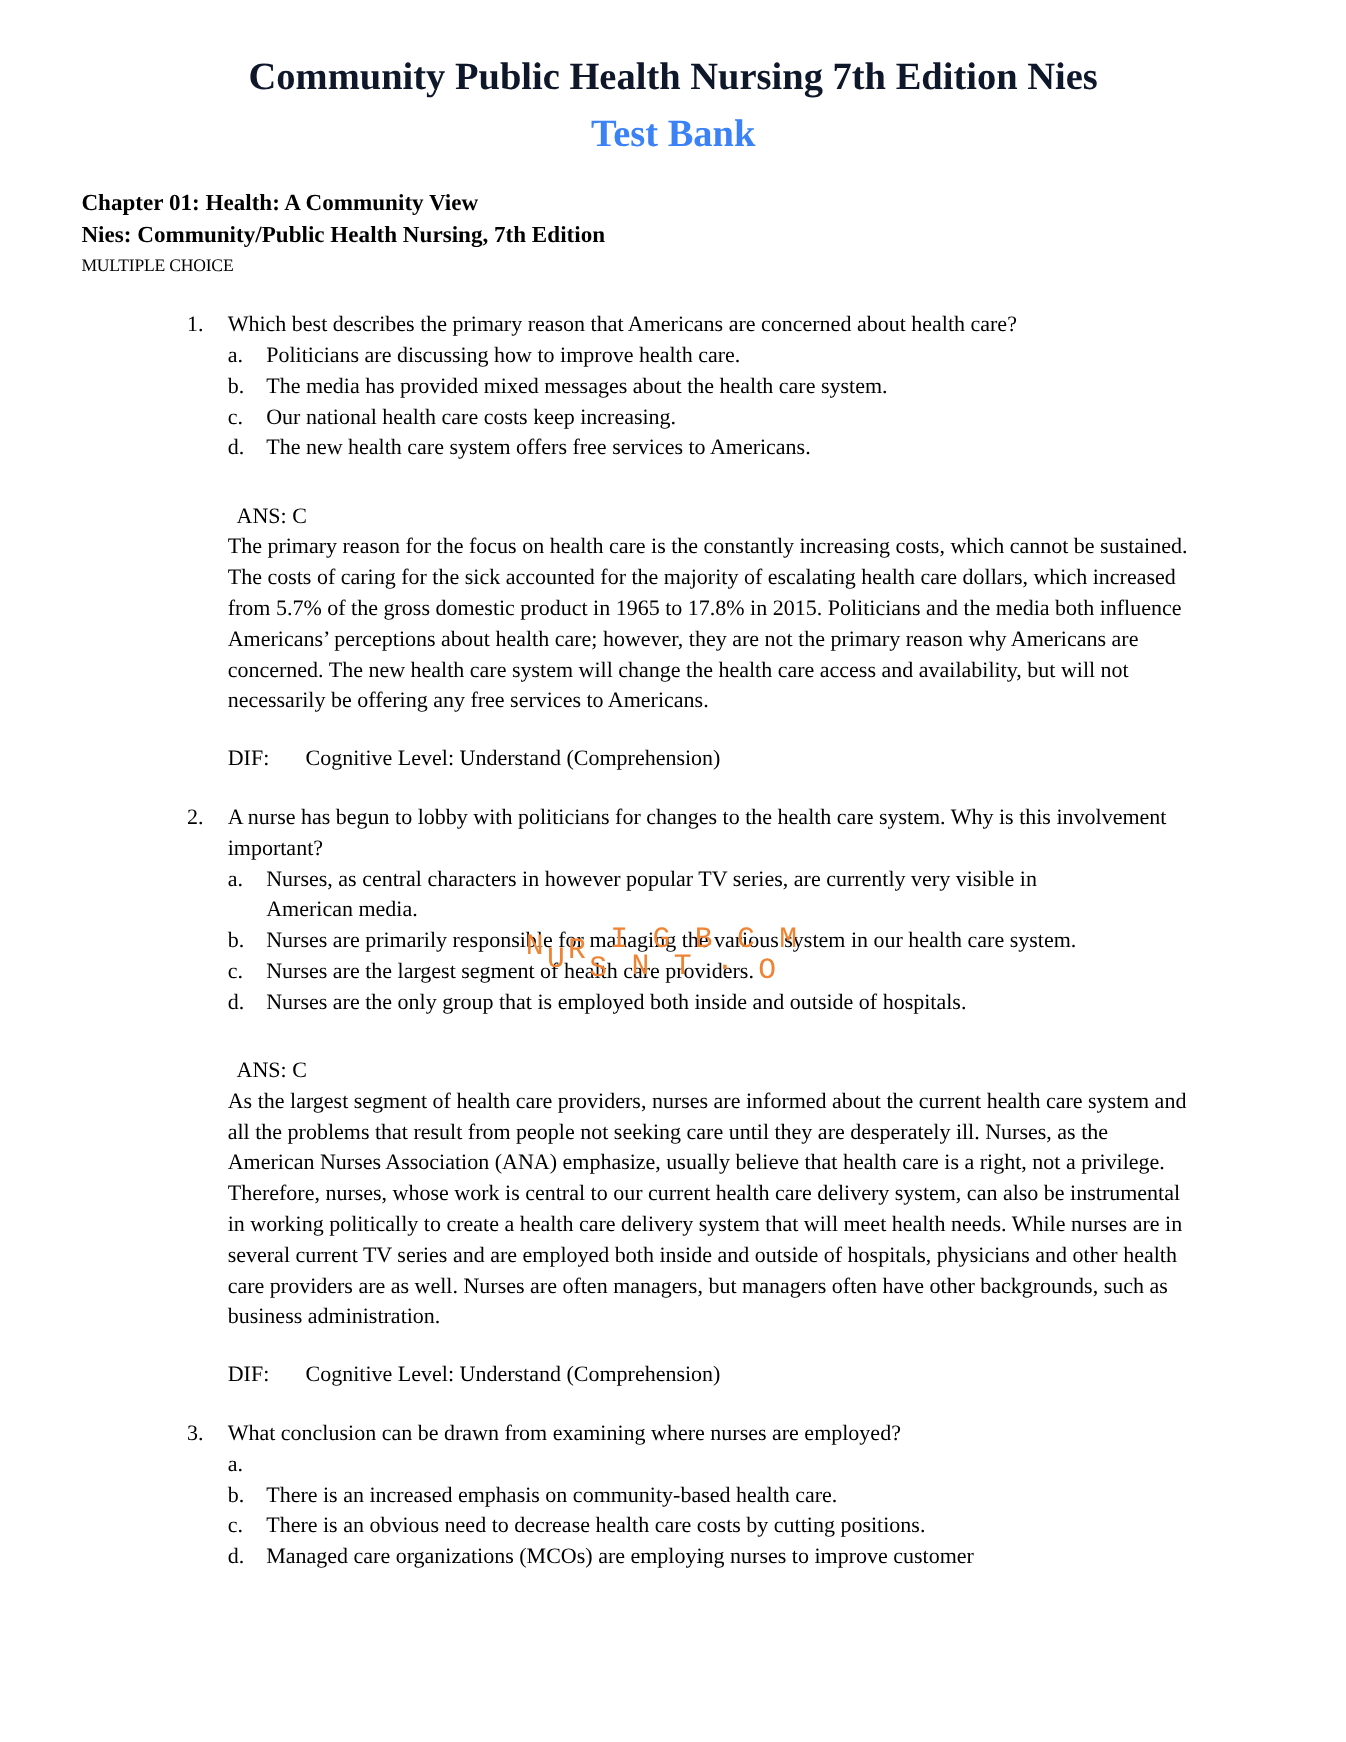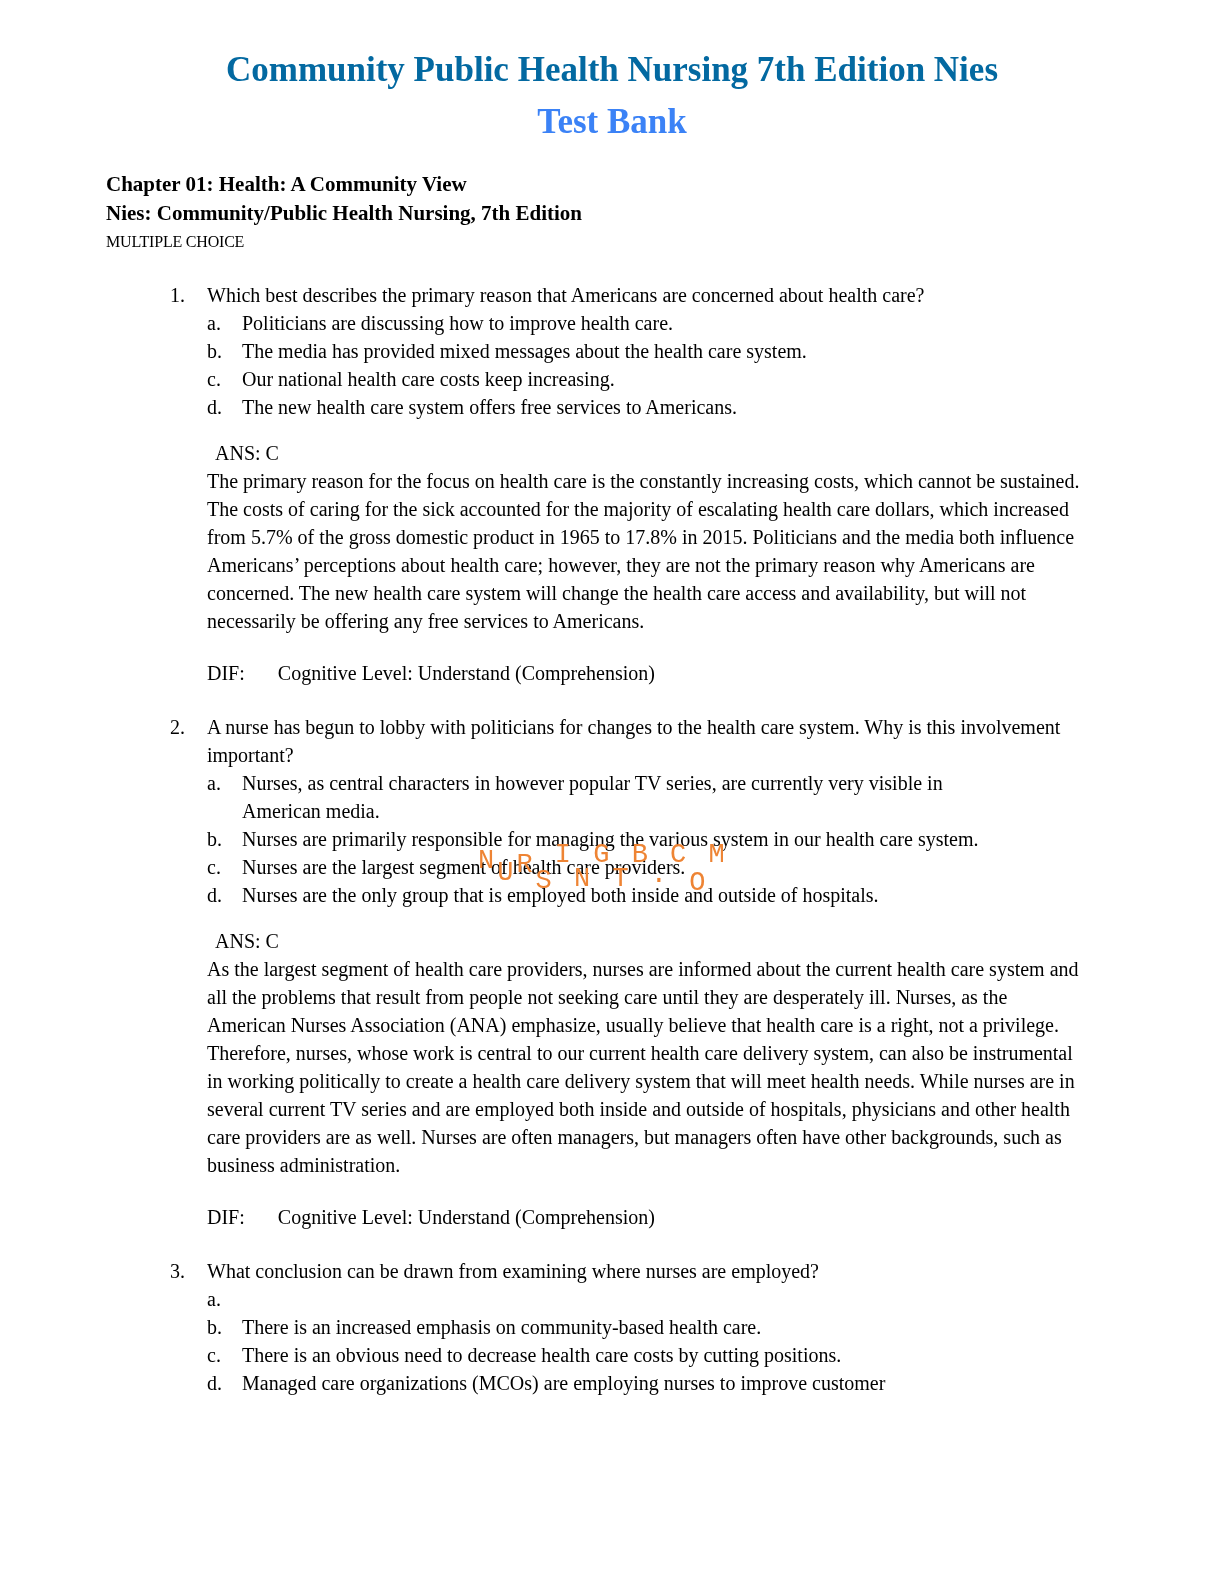--- a/index.html
+++ b/index.html
@@ -16,41 +16,41 @@
     color:#000000;
     overflow:hidden;
   }
   .header { padding-top:44px; text-align:center; }
   .title-line {
     font-size:35px;
     line-height:52px;
     font-weight:bold;
     color:#e06a10;
   }
-  .meta { margin:22px 0 0 106px; text-align:left; }
+  .meta { margin:22px 0 0 74px; text-align:left; }
   .meta-chapter, .meta-book {
     font-size:21px;
     line-height:29px;
     font-weight:bold;
   }
   .meta-section {
     font-size:16px;
     line-height:27px;
     font-weight:normal;
     letter-spacing:-0.2px;
   }
   .questions { margin-left:170px; }
   .question { margin-top:26px; display:flex; }
   .q-num { width:37px; flex:0 0 37px; }
   .q-content { width:885px; }
   .q-text { width:885px; }
   .option { display:flex; }
   .opt-letter { width:35px; flex:0 0 35px; }
   .opt-text { max-width:760px; }
-  .ans-line { margin-top:18px; padding-left:8px; }
+  .ans-line { margin-top:34px; padding-left:8px; }
   .rationale { width:880px; }
   .dif-line { margin-top:24px; }
   .dif-text { margin-left:28px; }
   .watermark {
     position:absolute;
     left:478px;
     top:810px;
     font-family:"Liberation Mono", monospace;
     font-size:27px;
     line-height:27px;
@@ -60,21 +60,21 @@
     margin-top:32px;
   }
   .watermark span { display:inline-block; }
 </style>
 </head>
 <body>
 
 <div class="page">
 
   <div class="header">
-    <div class="title-line" style="color: #0369a1;">Community Public Health Nursing 7th Edition Nies</div>
+    <div class="title-line" style="color: #0f172a;">Community Public Health Nursing 7th Edition Nies</div>
     <div class="title-line" style="color: #3b82f6;">Test Bank</div>
   </div>
 
   <div class="meta">
     <div class="meta-chapter">Chapter 01: Health: A Community View</div>
     <div class="meta-book">Nies: Community/Public Health Nursing, 7th Edition</div>
     <div class="meta-section">MULTIPLE CHOICE</div>
   </div>
 
   <div class="questions">

